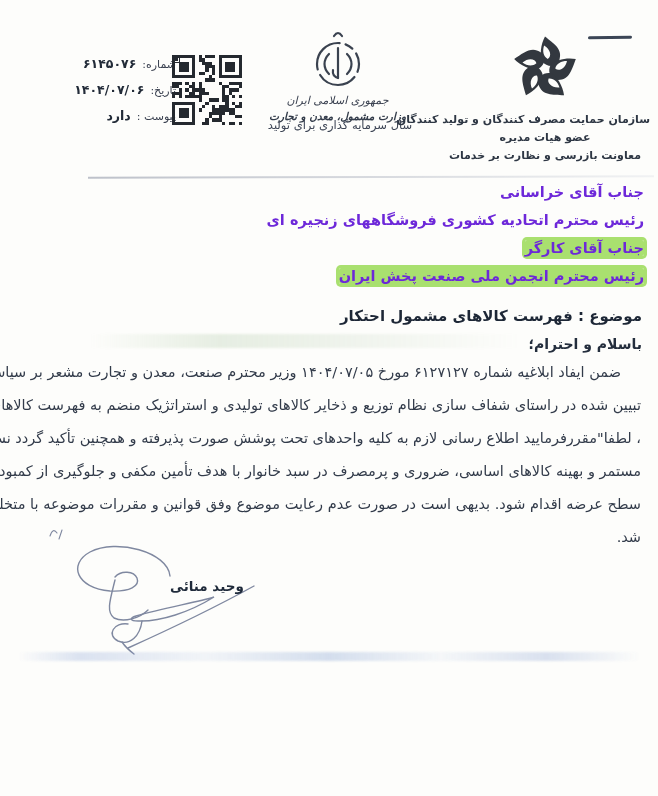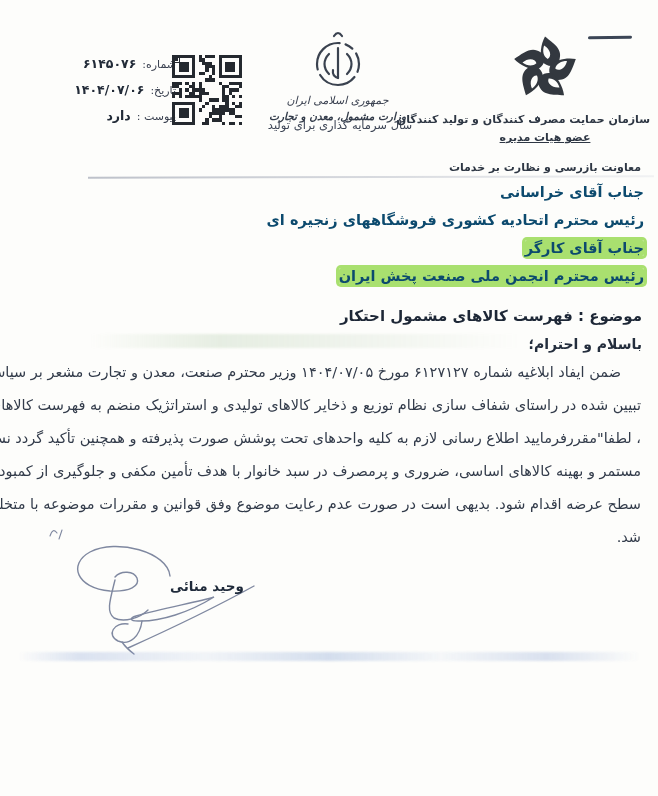--- a/index.html
+++ b/index.html
@@ -15,28 +15,28 @@
   .hdr-val{font-size:12.5px;font-weight:bold;color:#222b38;white-space:nowrap;letter-spacing:.5px;text-align:right;}
   .qr{position:absolute;top:55px;left:172px;width:70px;height:70px;}
   .hdr-center{position:absolute;top:30px;left:255px;width:165px;text-align:center;direction:rtl;}
   .emblem{display:block;margin:0 auto;}
   .center-l1{font-size:11px;font-style:italic;color:#3a4150;margin-top:2px;}
   .center-l2{font-size:10.5px;font-style:italic;font-weight:bold;color:#333c4a;margin-top:3px;}
   .slogan{position:absolute;top:118px;left:250px;width:180px;text-align:center;direction:rtl;font-size:11.5px;color:#3c4454;}
   .hdr-right{position:absolute;top:33px;left:440px;width:210px;text-align:center;direction:rtl;}
   .orglogo{display:block;margin:0 auto;}
   .org-l1{font-size:11px;font-weight:bold;color:#2e3744;margin-top:8px;white-space:nowrap;}
-  .org-l2{font-size:11px;font-weight:bold;color:#2e3744;margin-top:5px;text-decoration:underline;}
-  .org-l3{font-size:11px;font-weight:bold;color:#2e3744;margin-top:17px;}
+  .org-l2{font-size:11px;font-weight:bold;color:#2e3744;margin-top:5px;}
+  .org-l3{font-size:11px;font-weight:bold;color:#2e3744;margin-top:5px;}
   .top-dash{position:absolute;top:36px;left:588px;width:44px;height:3px;background:#3c4656;border-radius:2px;transform:rotate(-1deg);}
   .fold-line{position:absolute;top:176px;left:88px;width:566px;height:2px;opacity:.6;
     background:linear-gradient(to right,rgba(90,100,125,.65),rgba(150,160,185,.2));transform:rotate(-.15deg);}
   
   .recipients{position:absolute;top:184px;right:14px;direction:rtl;text-align:right;}
-  .recip-line{font-size:14.5px;font-weight:bold;color:#0c4a6e;margin-bottom:12px;white-space:nowrap;line-height:16px;}
+  .recip-line{font-size:14.5px;font-weight:bold;color:#6d28d9;margin-bottom:12px;white-space:nowrap;line-height:16px;}
   .recip-line .hl{background:#a9e06f;box-shadow:0 0 0 3px #a9e06f;border-radius:2px;}
   
   .subject{position:absolute;top:299px;right:16px;direction:rtl;font-size:15px;font-weight:bold;color:#1d2736;margin-top:8px;}
   .salutation{position:absolute;top:336px;right:16px;direction:rtl;font-size:14px;font-weight:bold;color:#242e3d;}
   .salut-smudge{position:absolute;top:334px;left:90px;width:430px;height:14px;
     background:linear-gradient(to right,rgba(160,190,150,0),rgba(150,185,140,.22) 30%,rgba(140,175,135,.12) 60%,rgba(160,190,150,0));
     filter:blur(1px);}
   
   .body-par{position:absolute;top:356px;left:17px;right:17px;direction:rtl;}
   .body-line{font-size:14.5px;line-height:33px;color:#323b4a;text-align:justify;text-align-last:justify;white-space:nowrap;}

